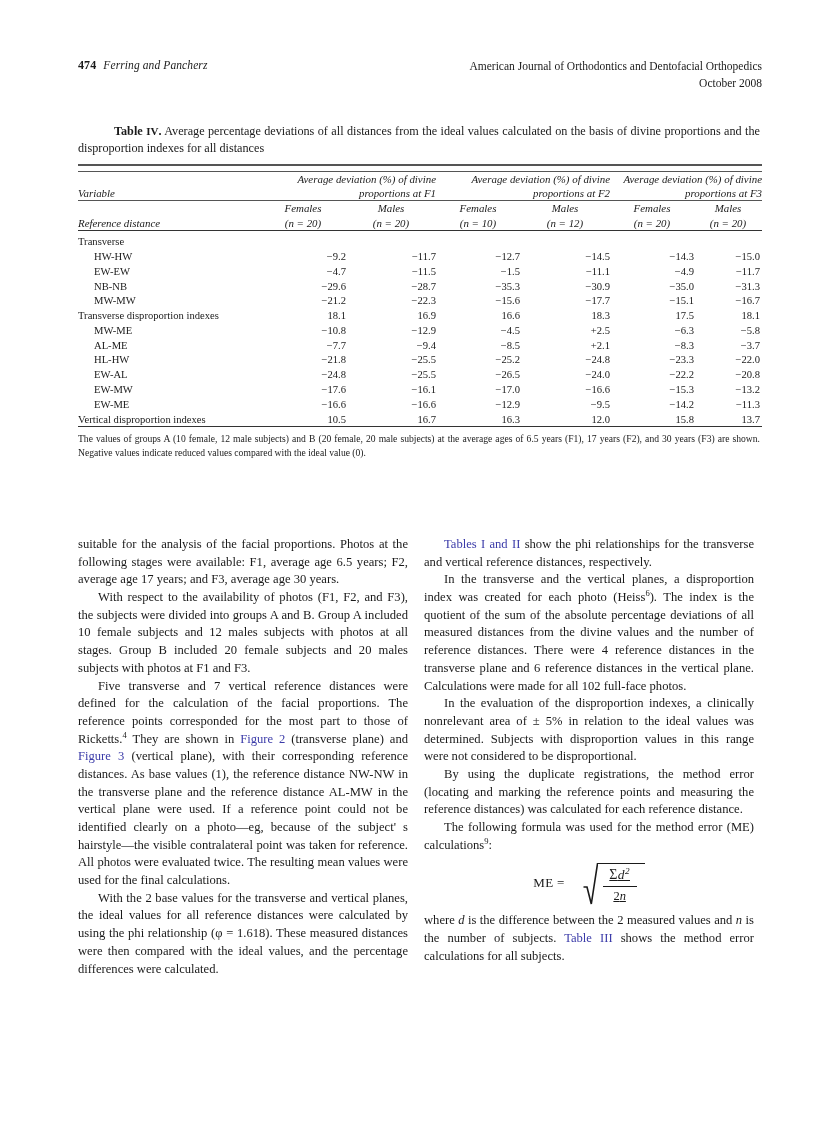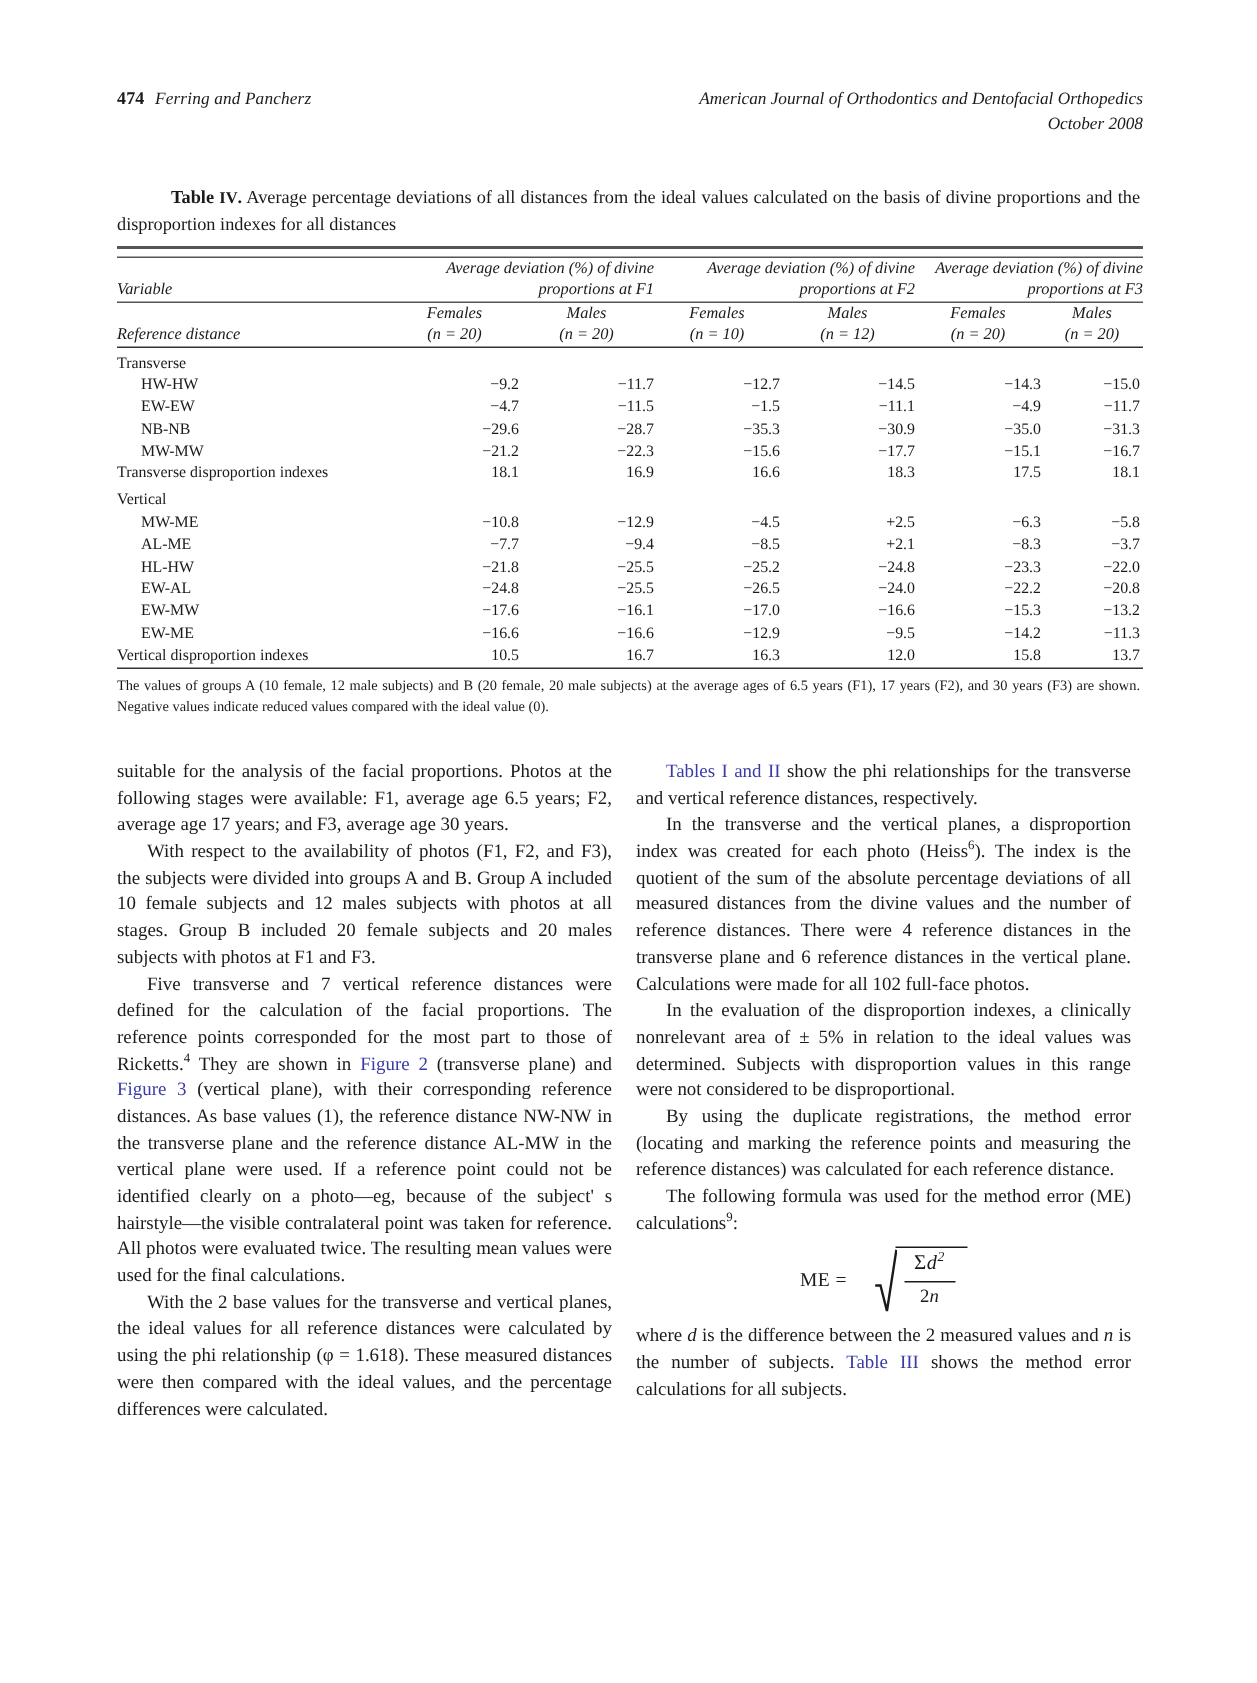--- a/index.html
+++ b/index.html
@@ -40,21 +40,20 @@
     font-weight: bold;
     font-style: normal;
     margin-right: 7px;
     font-size: 12px;
   }
   .runhead-left .authors {
     font-style: italic;
   }
   .runhead-right {
     text-align: right;
-    font-style: italic;
     font-size: 11.5px;
     line-height: 1.45;
   }
 
   
   .table-wrap {
     position: absolute;
     left: 78px;
     top: 123px;
     width: 684px;
@@ -162,21 +161,21 @@
     line-height: 1.45;
     margin-top: 5px;
     text-align: justify;
     padding-right: 2px;
   }
 
   
   .cols {
     position: absolute;
     left: 78px;
-    top: 506px;
+    top: 536px;
     width: 684px;
     display: flex;
     gap: 16px;
   }
   .col {
     width: 330px;
     font-size: 12.6px;
     line-height: 1.405;
     text-align: justify;
     text-justify: inter-word;
@@ -206,21 +205,22 @@
     justify-content: center;
     align-items: center;
     font-size: 13px;
   }
   .me-lbl {
     margin-right: 18px;
     letter-spacing: .3px;
   }
   .radical {
     display: inline-flex;
-    align-items: flex-start;
+    align-items: flex-end;
+    text-decoration: underline;
   }
   .radical-sign {
     width: 15px;
     position: relative;
     margin-right: -1px;
   }
   .radical-sign svg { display: block; }
   .radical-body {
     border-top: 1.3px solid #1a1a1a;
     padding: 1px 8px 0 6px;
@@ -371,29 +371,20 @@
             <td class="num last">−16.7</td>
           </tr>
           <tr>
             <td class="lbl">Transverse disproportion indexes</td>
             <td class="num">18.1</td>
             <td class="num">16.9</td>
             <td class="num">16.6</td>
             <td class="num">18.3</td>
             <td class="num">17.5</td>
             <td class="num last">18.1</td>
-          </tr>
-          <tr class="section-head">
-            <td class="lbl">Vertical</td>
-            <td class="num"></td>
-            <td class="num"></td>
-            <td class="num"></td>
-            <td class="num"></td>
-            <td class="num"></td>
-            <td class="num last"></td>
           </tr>
           <tr>
             <td class="lbl indent">MW-ME</td>
             <td class="num">−10.8</td>
             <td class="num">−12.9</td>
             <td class="num">−4.5</td>
             <td class="num">+2.5</td>
             <td class="num">−6.3</td>
             <td class="num last">−5.8</td>
           </tr>

